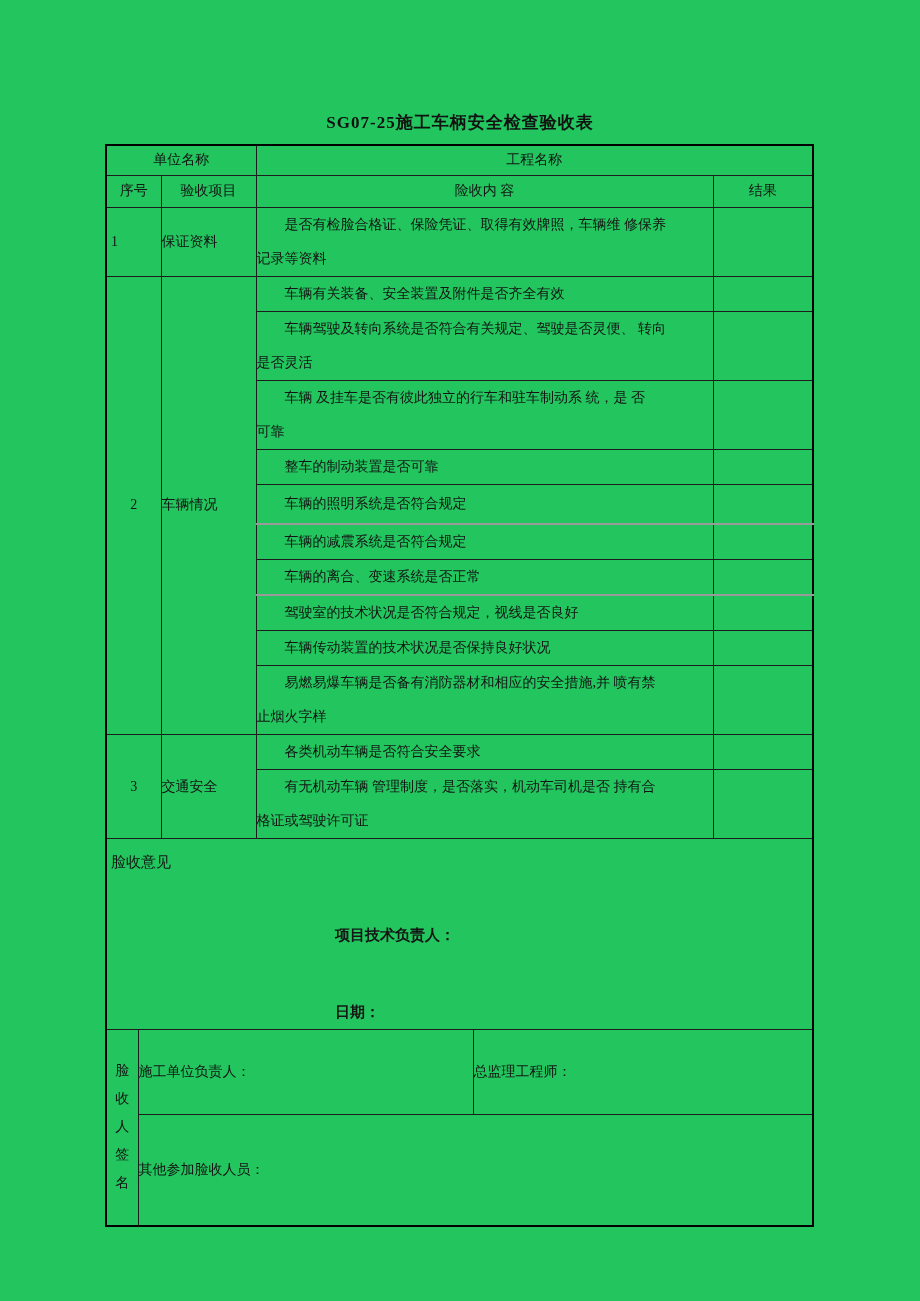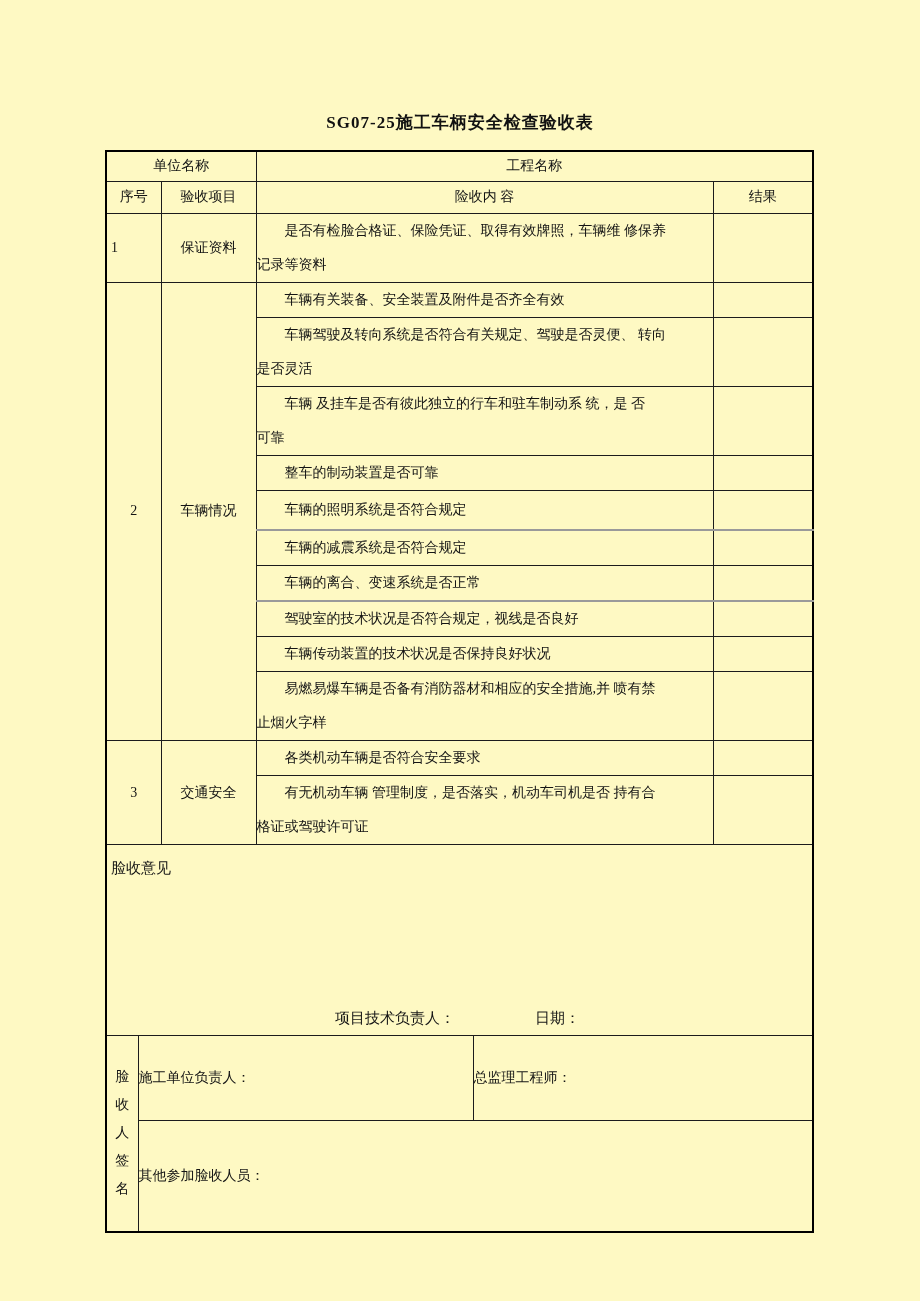--- a/index.html
+++ b/index.html
@@ -4,74 +4,75 @@
 <style>
   * { margin: 0; padding: 0; box-sizing: border-box; }
   html, body { background: #ffffff; }
   body {
     width: 920px; height: 1301px;
     font-family: "Liberation Serif", serif;
     color: #141414;
     position: relative;
     overflow: hidden;
   }
-  .page { position: absolute; inset: 0; background: #fef9c3; padding-left: 24px; }
+  .page { position: absolute; inset: 0; background: #22c55e; padding-left: 24px; }
 
   .doc-title {
     position: absolute;
     top: 111px; left: 0; width: 100%;
     text-align: center;
     font-size: 17px;
     font-weight: bold;
     letter-spacing: 1px;
     color: #111111;
   }
 
-  .table-wrap { position: absolute; left: 105px; top: 150px; }
+  .table-wrap { position: absolute; left: 105px; top: 144px; }
 
   table.form {
     width: 707px;
     table-layout: fixed;
     border-collapse: collapse;
     border: 2px solid #000000;
   }
   table.form td {
     border: 1px solid #1c1c1c;
     padding: 0;
     font-size: 14px;
     vertical-align: middle;
     overflow: hidden;
   }
 
   td.hdr { text-align: center; font-size: 15px; }
   td.seq { font-size: 15px; text-align: center; }
   td.seq.left { text-align: left; padding-left: 4px; }
-  td.item { text-align: center; padding-left: 5px; font-size: 14px; }
+  td.item { text-align: left; padding-left: 5px; font-size: 14px; }
 
   td.content {
     text-align: left;
     white-space: pre-wrap;
     text-indent: 2em;
     padding: 0 6px 0 3px;
     line-height: 34px;
     font-size: 14px;
   }
   tr.gray-top > td { border-top: 2px solid #9a9a9a; }
 
   td.opinion { position: relative; vertical-align: top; }
   .op-label {
     position: absolute; top: 7px; left: 4px;
     font-size: 15px;
     margin-top: 7px;
   }
   .op-footer {
     position: absolute; bottom: 7px; left: 228px;
-    display: flex; gap: 80px;
-    font-size: 15px; font-weight: normal;
+    display: flex; gap: 58px;
+    font-size: 15px; font-weight: bold;
     white-space: nowrap;
+    flex-direction: column;
   }
 
   td.vlabel { text-align: center; vertical-align: middle; }
   .vtext {
     display: inline-block;
     width: 15px;
     word-break: break-all;
     line-height: 28px;
     font-size: 14px;
     text-align: center;

